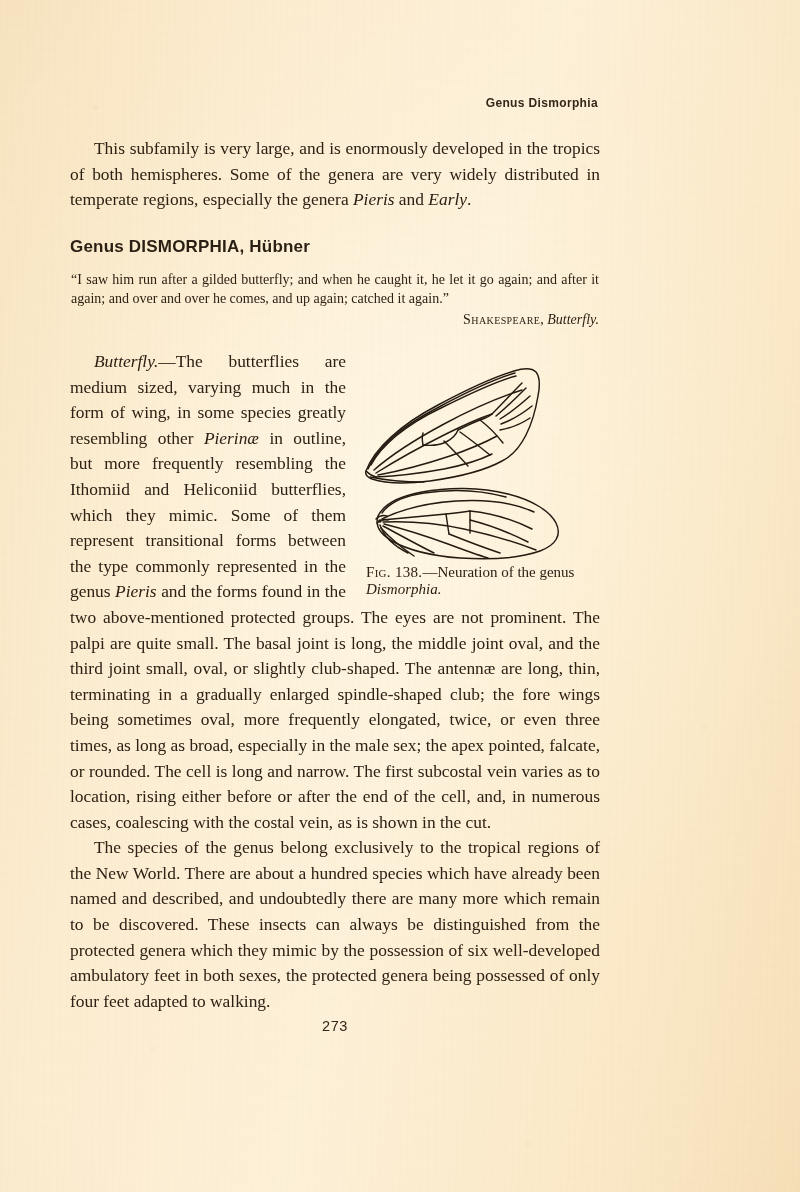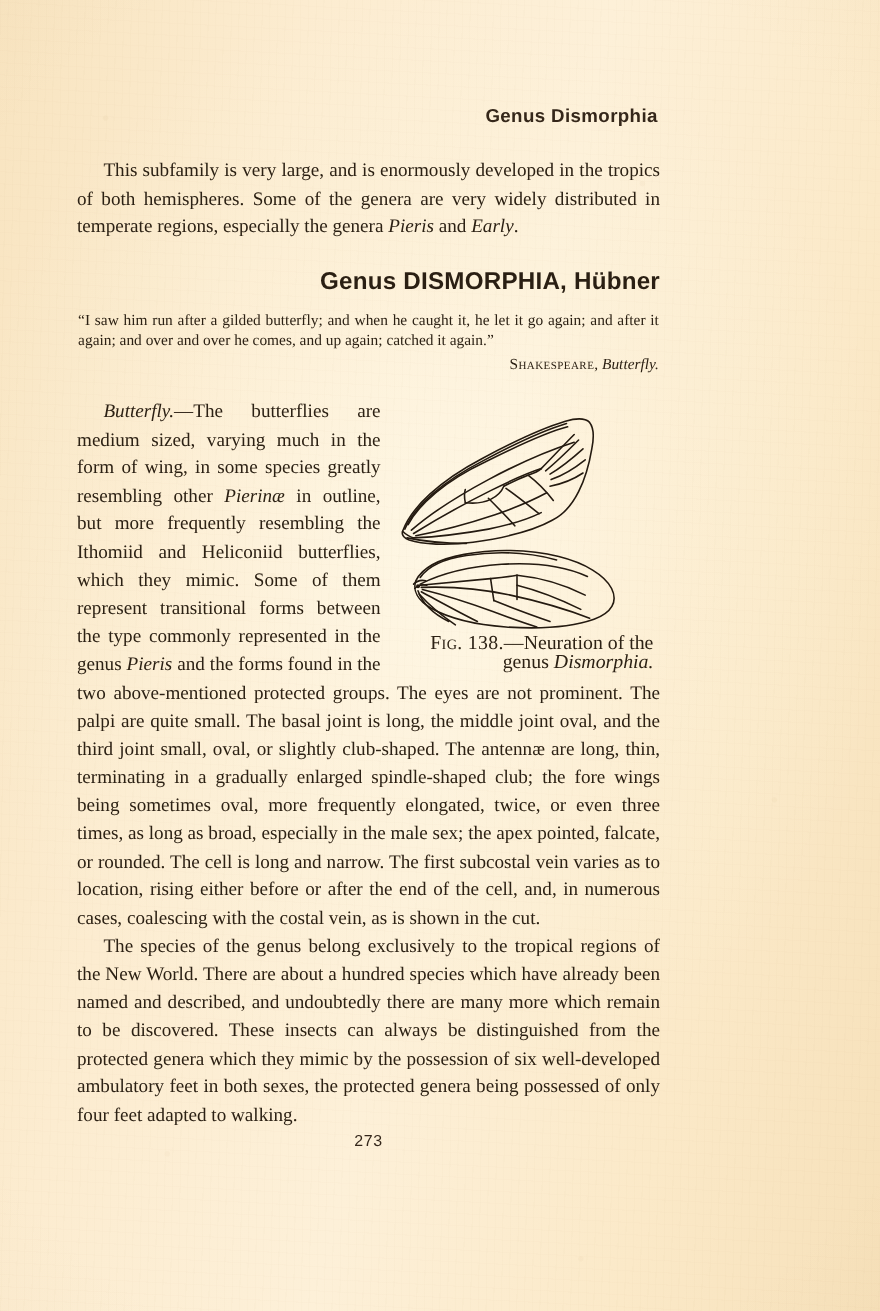--- a/index.html
+++ b/index.html
@@ -48,45 +48,45 @@
   #text-block {
     position: absolute;
     left: 70px;
     top: 96px;
     width: 530px;
   }
 
   .running-head {
     font-family: "Liberation Sans", "DejaVu Sans", sans-serif;
     font-weight: bold;
-    font-size: 17px;
+    font-size: 12px;
     letter-spacing: .35px;
     text-align: right;
     color: #35271a;
     margin: 0 0 26px 0;
     padding-right: 2px;
   }
 
   p.body {
     margin: 0;
     font-size: 17.4px;
     line-height: 25.6px;
     text-align: justify;
     text-justify: inter-word;
     color: #2c2114;
     hyphens: none;
   }
   p.body.indent { text-indent: 24px; }
 
   .genus-head {
     margin: 24px 0 13px 0;
-    text-align: right;
+    text-align: left;
     font-family: "Liberation Sans", "DejaVu Sans", sans-serif;
     font-weight: bold;
-    font-size: 22px;
+    font-size: 17px;
     letter-spacing: .2px;
     color: #2a1f13;
   }
 
   .epigraph {
     margin: 0 0 20px 0;
     font-size: 14px;
     line-height: 19.4px;
     text-align: justify;
     color: #2c2114;
@@ -111,22 +111,22 @@
     margin: 4px 0 4px 14px;
     shape-outside: margin-box;
   }
   #fig-art {
     display: block;
     width: 240px;
     height: 208px;
   }
   .fig-caption {
     margin: 3px 0 0 0;
-    text-align: right;
-    font-size: 18px;
+    text-align: left;
+    font-size: 15px;
     line-height: 16.6px;
     color: #2c2114;
     padding: 0 6px;
   }
   .fig-caption .fignum { font-variant: small-caps; letter-spacing: .3px; }
 
   .folio {
     margin: 4px 0 0 0;
     text-align: center;
     font-family: "Liberation Sans", "DejaVu Sans", sans-serif;

